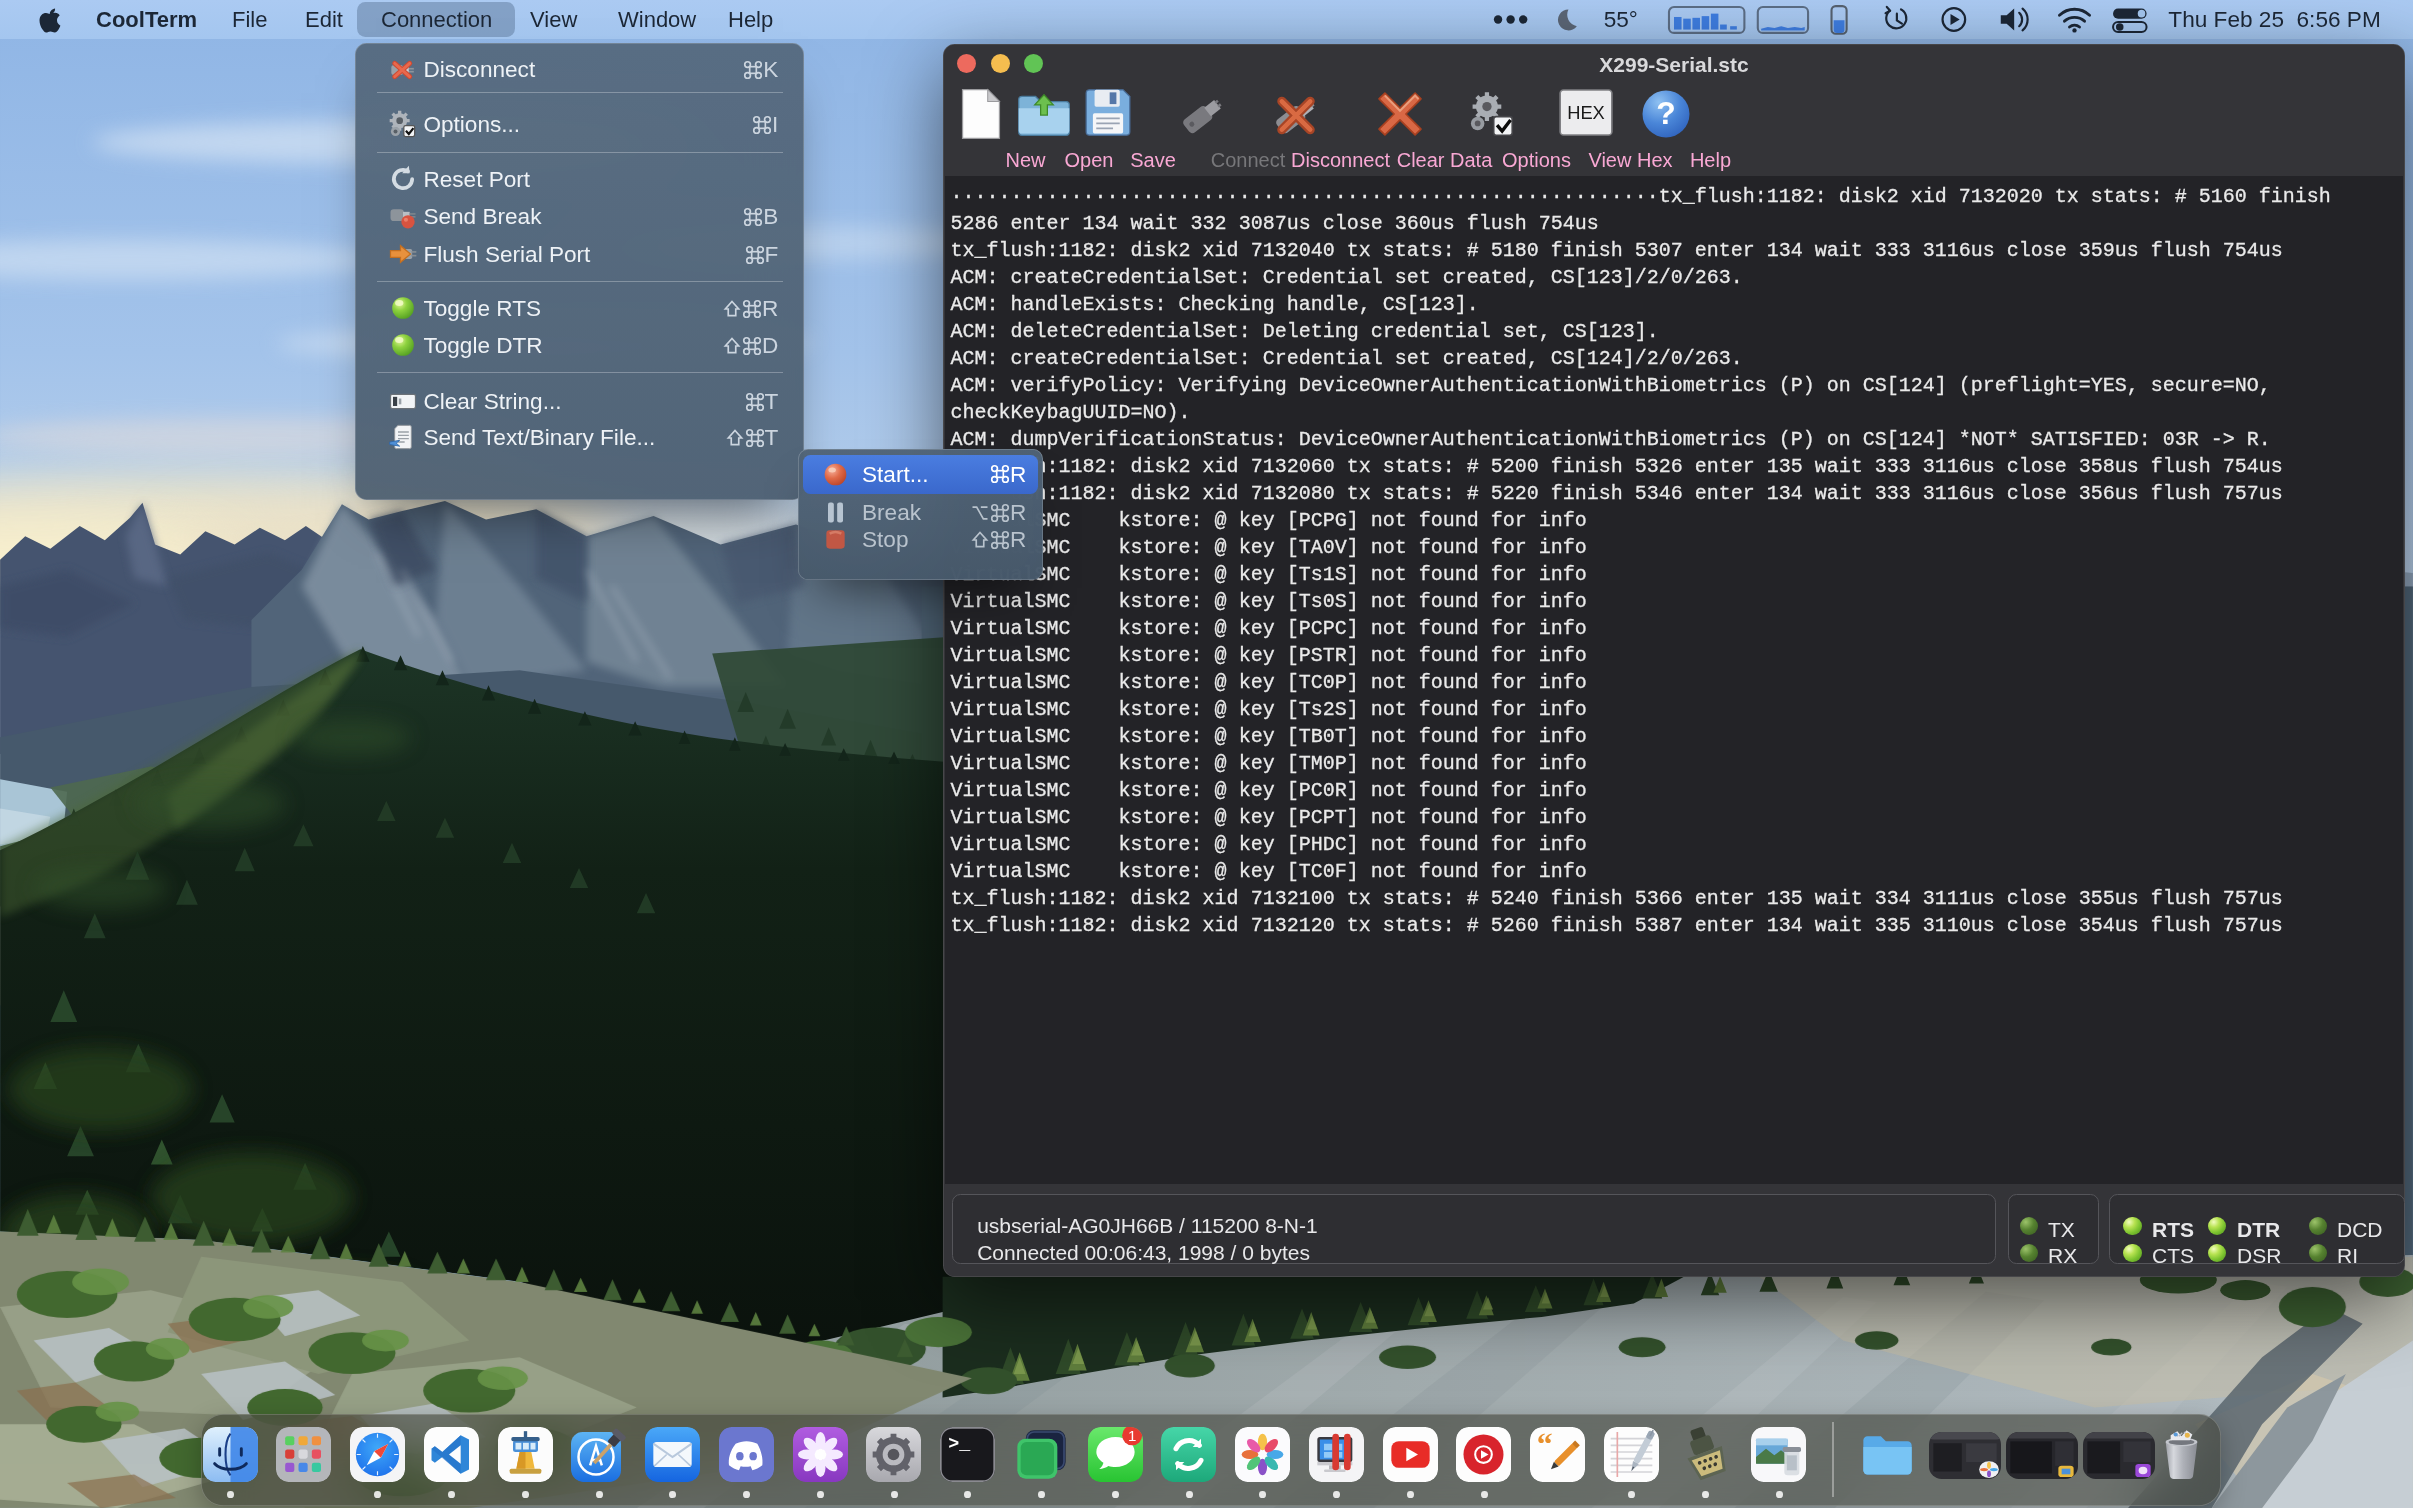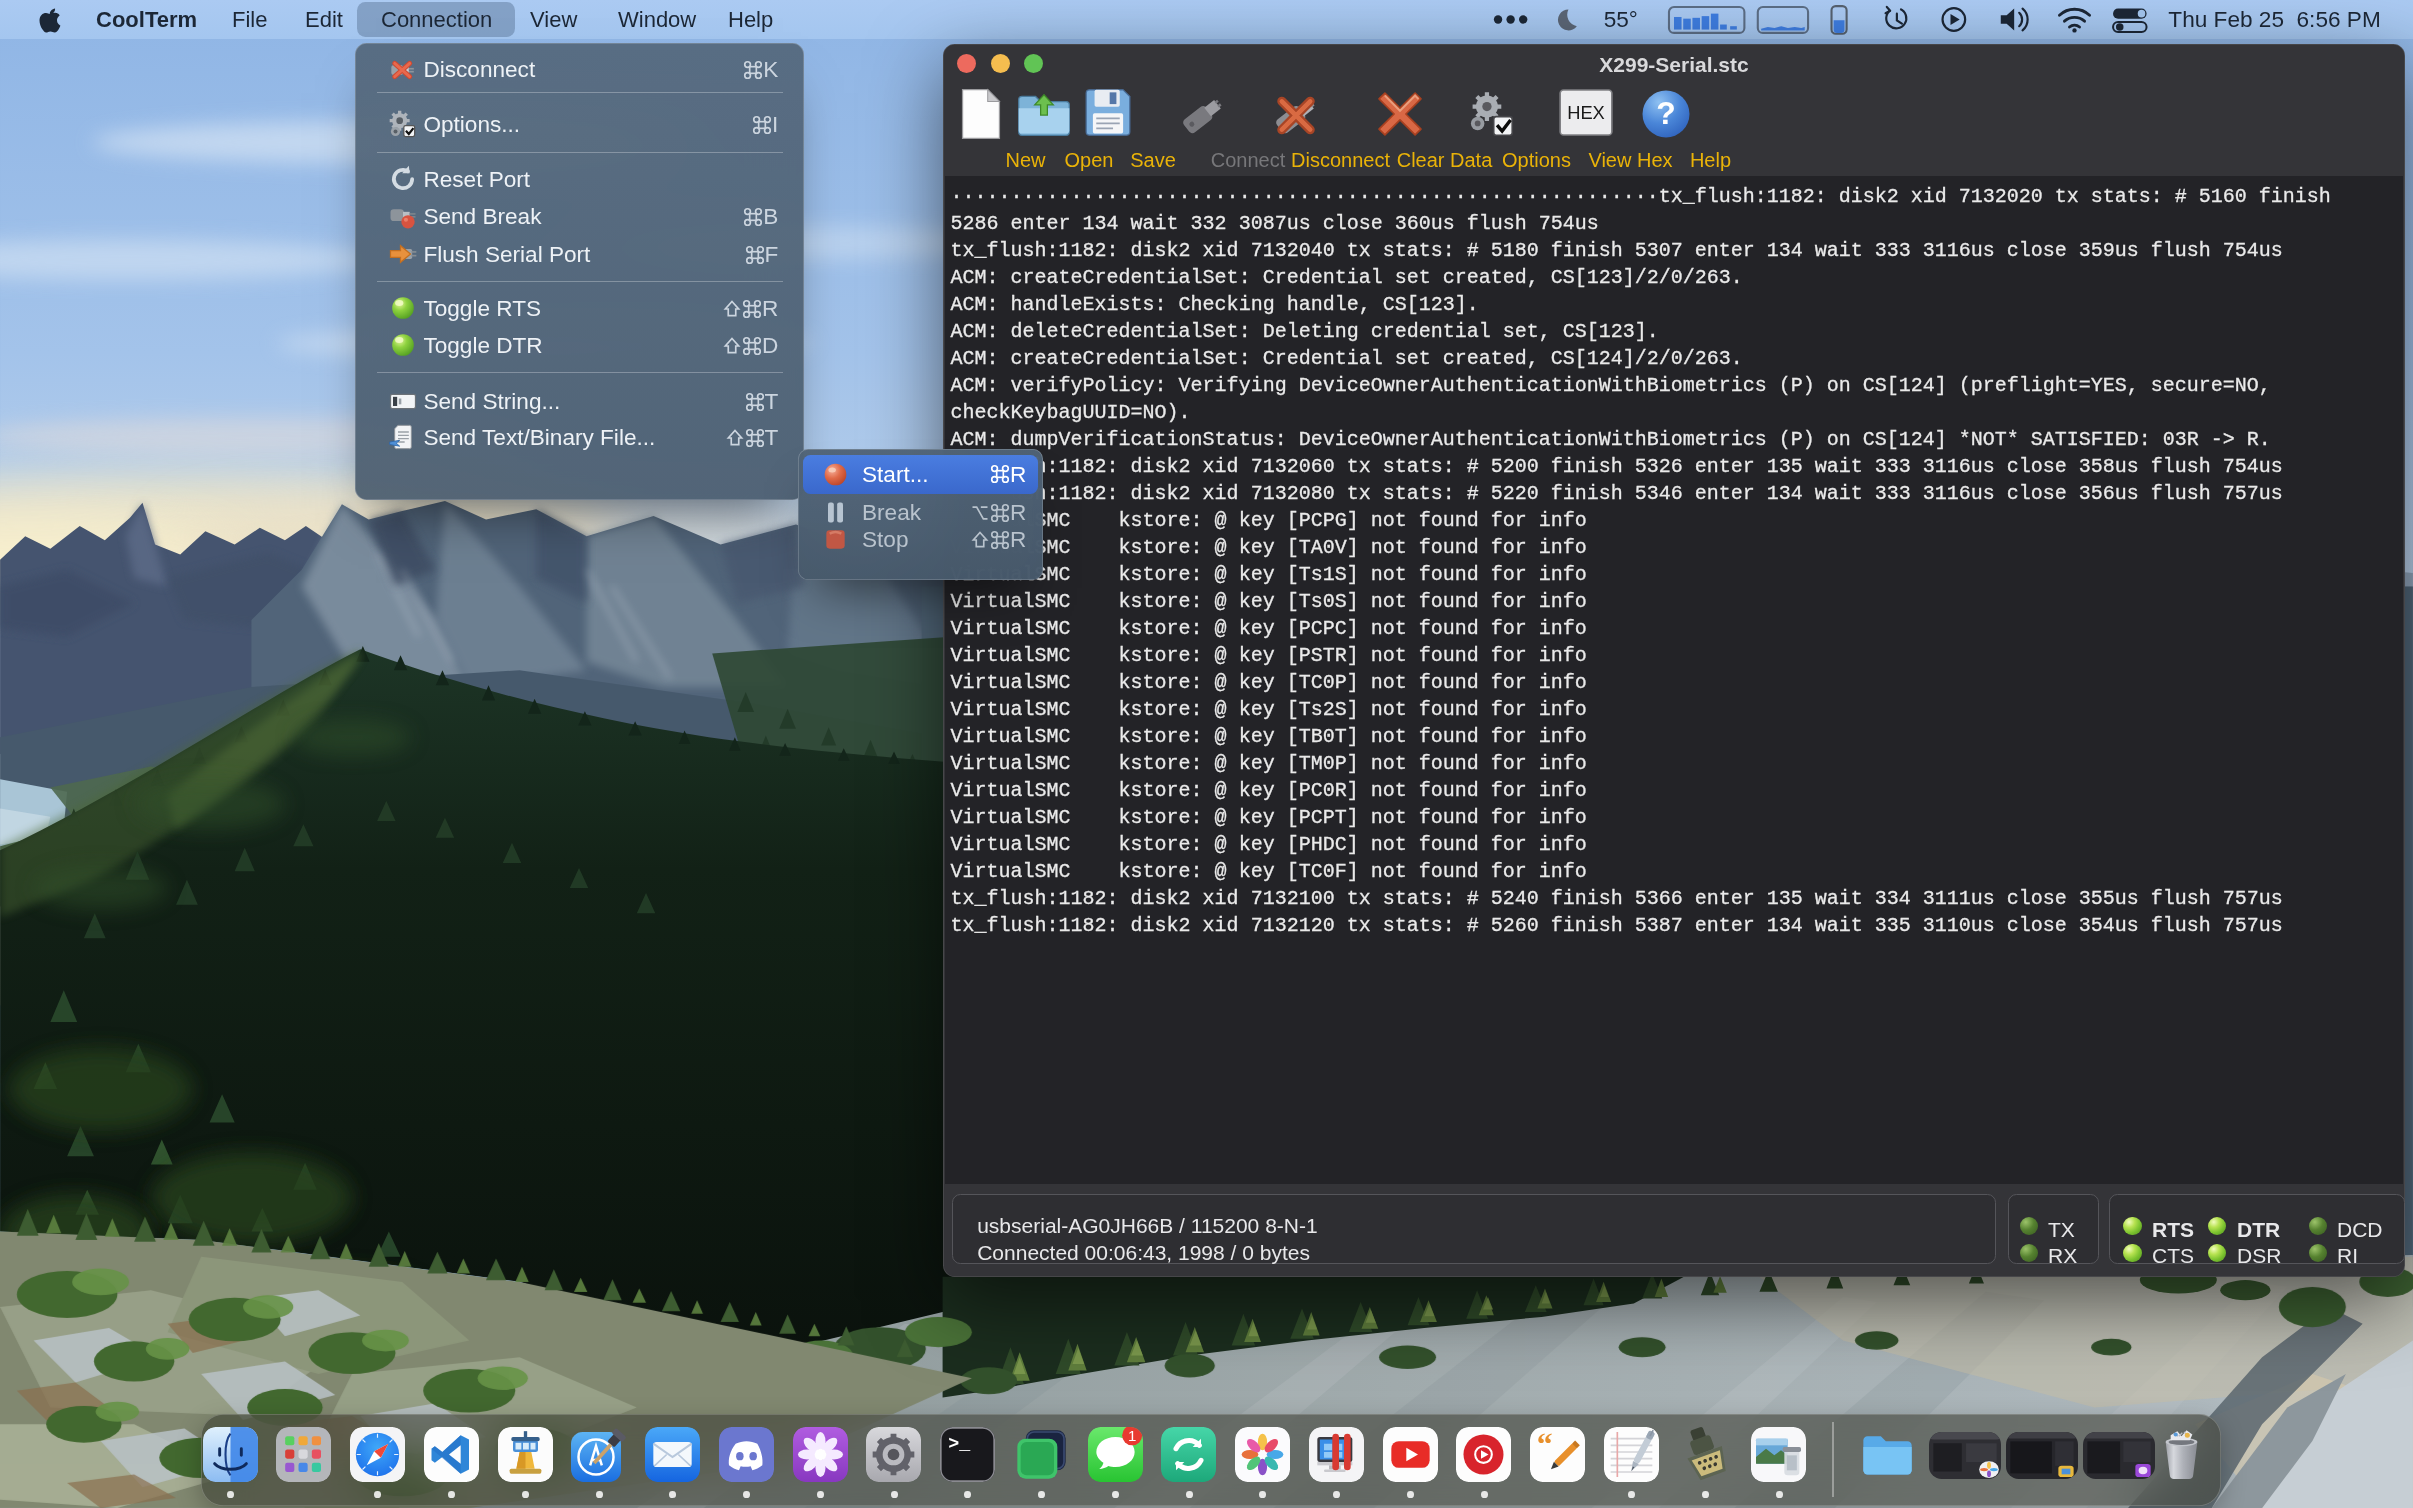--- a/index.html
+++ b/index.html
@@ -21,21 +21,21 @@
   .srow{position:absolute;left:5px;width:235px;height:39px;border-radius:7.5px;}
   .srow .ic{position:absolute;left:20px;top:6.7px;width:25px;height:25px;}
   .srow .lab{position:absolute;left:59px;top:0;height:39px;line-height:39px;}
   .srow .sc{position:absolute;right:11.7px;top:0;height:39px;line-height:39px;}
   
   #win{position:absolute;left:943px;top:44px;width:1462px;height:1233px;border-radius:11.7px;background:#343438;box-shadow:0 25px 75px rgba(0,0,0,0.55), inset 0 0 0 0.8px rgba(255,255,255,0.12);}
   #titlebar{position:absolute;left:0;top:0;width:100%;height:39px;}
   .tl{position:absolute;top:10px;width:19px;height:19px;border-radius:50%;}
   #title{position:absolute;left:0;top:0;width:100%;height:39px;line-height:42px;text-align:center;color:#d9d9db;font-weight:bold;font-size:21px;}
   #toolbar{position:absolute;left:0;top:39px;width:100%;height:93px;}
-  .tool{position:absolute;top:0;height:93px;text-align:center;color:#eab308;font-size:20px;}
+  .tool{position:absolute;top:0;height:93px;text-align:center;color:#f9a8d4;font-size:20px;}
   .tool .tic{position:absolute;left:50%;transform:translateX(-50%);top:5px;}
   .tool .tlab{position:absolute;left:50%;transform:translateX(-50%);top:66px;white-space:nowrap;margin-left:45px;}
   #content{position:absolute;left:1.7px;top:132px;width:1458px;height:1008px;background:#232327;}
   #term{position:absolute;left:5.9px;top:6.7px;color:#ebebeb;-webkit-text-stroke:0.3px #e6e6e6;font-family:"Liberation Mono",monospace;font-size:20px;line-height:27px;white-space:pre;}
   #statusbar{position:absolute;left:1.7px;top:1140px;width:1458px;height:47px;}
   .sbox{position:absolute;top:10px;height:70px;border-radius:8.4px;border:1.7px solid #55555a;background:#2e2e32;box-sizing:border-box;}
   .led{position:absolute;width:18.4px;height:18.4px;border-radius:50%;}
   .led.on{background:radial-gradient(circle at 32% 28%,#f2fcc0 0%,#b8e352 30%,#7cc32f 60%,#4a8a1c 100%);}
   .led.off{background:radial-gradient(circle at 32% 28%,#9cc36a 0%,#568230 45%,#375a20 100%);}
   .slab{position:absolute;color:#e8e8ea;font-size:21px;line-height:21px;}
@@ -996,21 +996,21 @@
             </g>
           </svg>D</div>
     </div>
     <div class="msep" style="top:329px;"></div>
     <div class="mrow" style="top:340px;">
       <svg class="ic" viewBox="0 0 36 36">
           <rect x="3" y="10" width="30" height="17" rx="2" fill="#f2f4f6" stroke="#6b7177" stroke-width="1.5"></rect>
           <rect x="6" y="13" width="5" height="11" fill="#3a4047"></rect>
           <rect x="13" y="15" width="3" height="7" fill="#9aa1a8"></rect>
         </svg>
-      <div class="lab">Send String...</div>
+      <div class="lab">Clear String...</div>
       <div class="sc"><svg width="20" height="20" viewBox="0 0 24 24" style="vertical-align:-2.5px;">
             <g fill="none" stroke="#ccd5df" stroke-width="2">
               <rect x="8" y="8" width="8" height="8"></rect>
               <circle cx="5.5" cy="5.5" r="3.4"></circle>
               <circle cx="18.5" cy="5.5" r="3.4"></circle>
               <circle cx="5.5" cy="18.5" r="3.4"></circle>
               <circle cx="18.5" cy="18.5" r="3.4"></circle>
             </g>
           </svg>T</div>
     </div>

